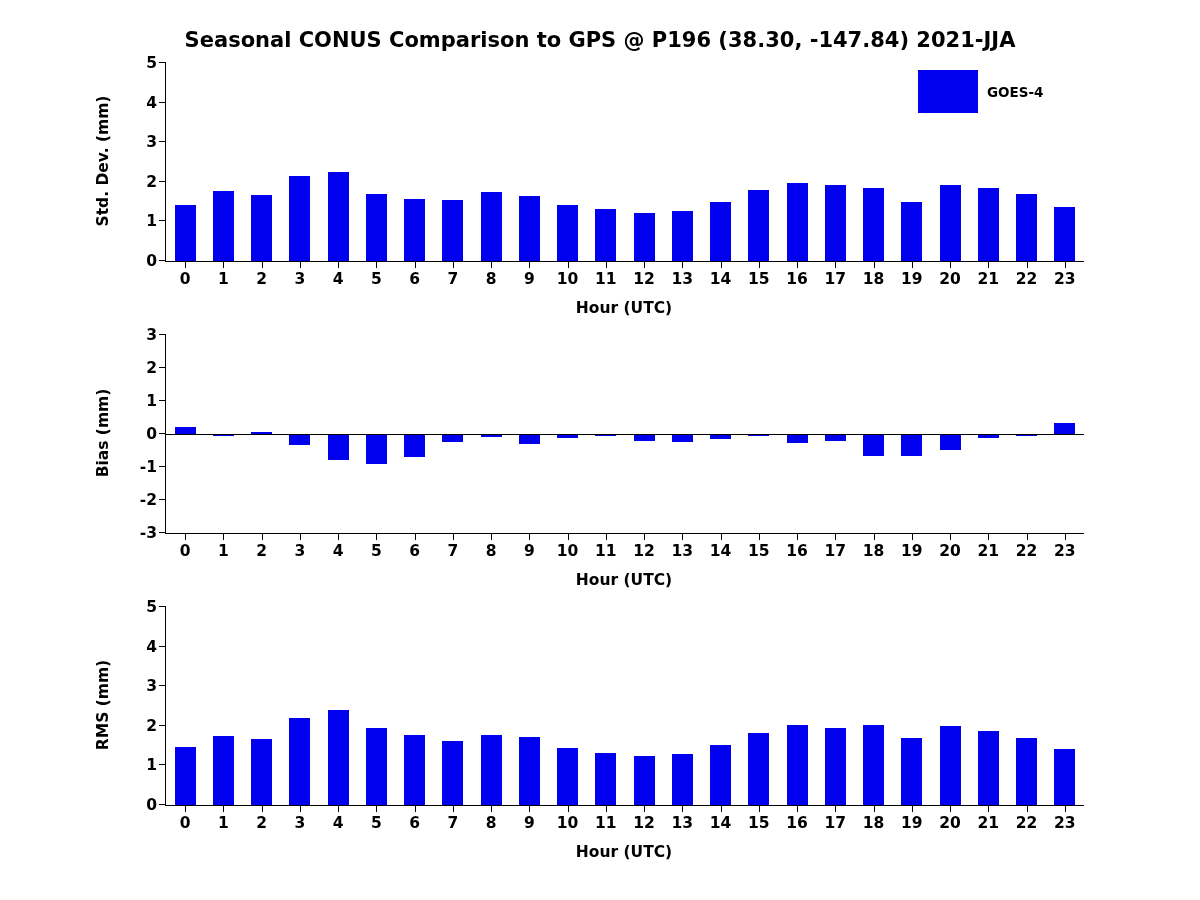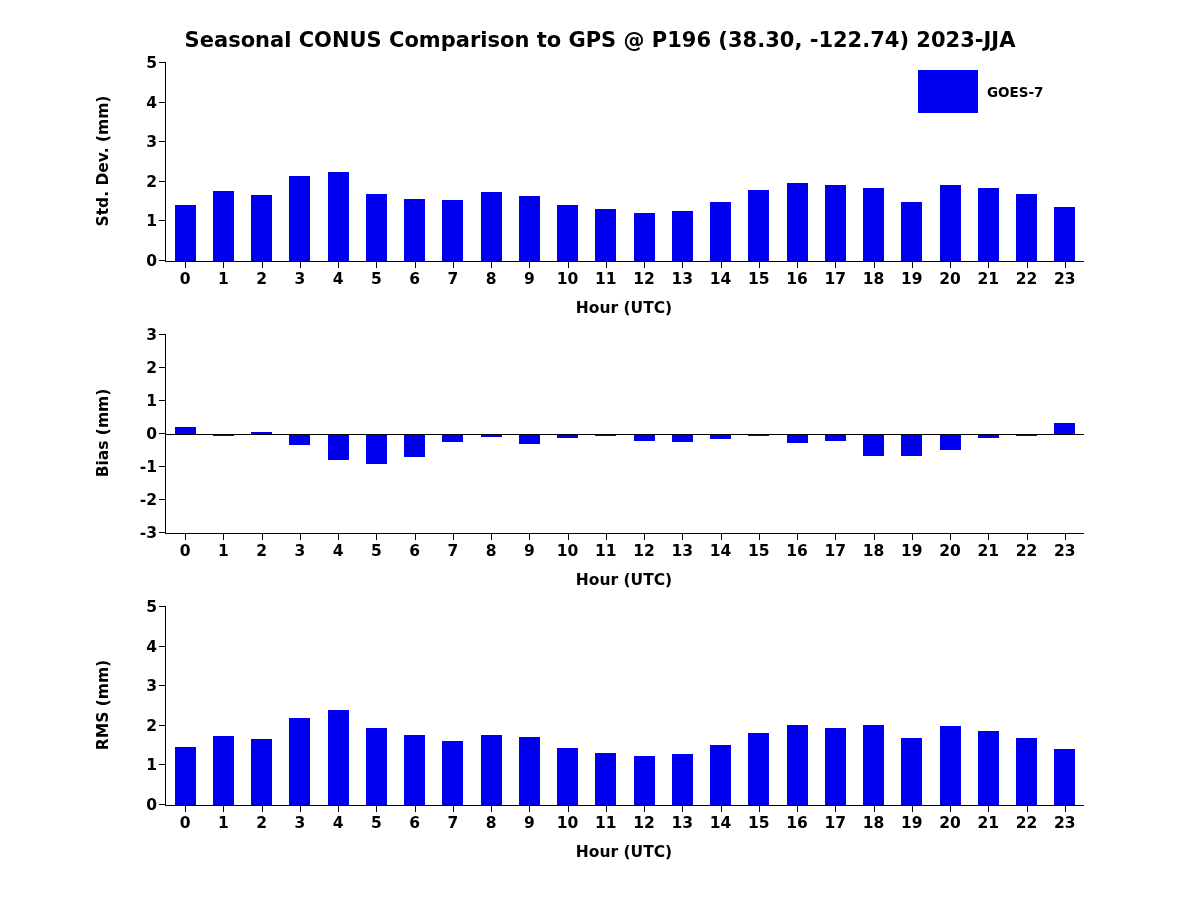--- a/index.html
+++ b/index.html
@@ -127,21 +127,21 @@
     font-weight: bold;
     margin-left: 9px;
     white-space: nowrap;
   }
 </style>
 </head>
 <body>
 
 <div class="figure">
 
-  <div class="fig-title">Seasonal CONUS Comparison to GPS @ P196 (38.30, -122.74) 2023-JJA</div>
+  <div class="fig-title">Seasonal CONUS Comparison to GPS @ P196 (38.30, -147.84) 2021-JJA</div>
 
   <div class="panel" id="panel-0">
     <div class="plot-area" id="plot-0" style="top: 63px; left: 165px; width: 918px; height: 198px;">
       <div class="bars" id="bars-0">
           <div class="bar" style="left: 8.625px; top: 141.768px; height: 56.232px; background: rgb(0, 0, 238);"></div>
           <div class="bar" style="left: 46.875px; top: 128.304px; height: 69.696px; background: rgb(0, 0, 238);"></div>
           <div class="bar" style="left: 85.125px; top: 132.264px; height: 65.736px; background: rgb(0, 0, 238);"></div>
           <div class="bar" style="left: 123.375px; top: 112.86px; height: 85.14px; background: rgb(0, 0, 238);"></div>
           <div class="bar" style="left: 161.625px; top: 109.296px; height: 88.704px; background: rgb(0, 0, 238);"></div>
           <div class="bar" style="left: 199.875px; top: 131.472px; height: 66.528px; background: rgb(0, 0, 238);"></div>
@@ -222,21 +222,21 @@
         <div class="xtick-mark" style="left: 822.375px;"></div>
         <div class="xtick" style="left: 860.625px;">22</div>
         <div class="xtick-mark" style="left: 860.625px;"></div>
         <div class="xtick" style="left: 898.875px;">23</div>
         <div class="xtick-mark" style="left: 898.875px;"></div>
       </div>
     <div class="ylabel" id="ylabel-0" style="width: 200px; left: 3px; top: 152px;">Std. Dev. (mm)</div>
     <div class="xlabel" id="xlabel-0" style="width: 918px; left: 165px; top: 299px;">Hour (UTC)</div>
     <div class="legend" id="legend-0" style="left: 918px; top: 70px;">
       <div class="legend-swatch"></div>
-      <div class="legend-label">GOES-7</div>
+      <div class="legend-label">GOES-4</div>
     </div>
   </div>
 
   <div class="panel" id="panel-1">
     <div class="plot-area" id="plot-1" style="top: 335px; left: 165px; width: 918px; height: 198px;">
       <div class="bars" id="bars-1">
           <div class="bar" style="left: 8.625px; top: 91.74px; height: 7.26px; background: rgb(0, 0, 238);"></div>
           <div class="bar" style="left: 46.875px; top: 99px; height: 1.5px; background: rgb(0, 0, 238);"></div>
           <div class="bar" style="left: 85.125px; top: 97.35px; height: 1.65px; background: rgb(0, 0, 238);"></div>
           <div class="bar" style="left: 123.375px; top: 99px; height: 10.89px; background: rgb(0, 0, 238);"></div>

